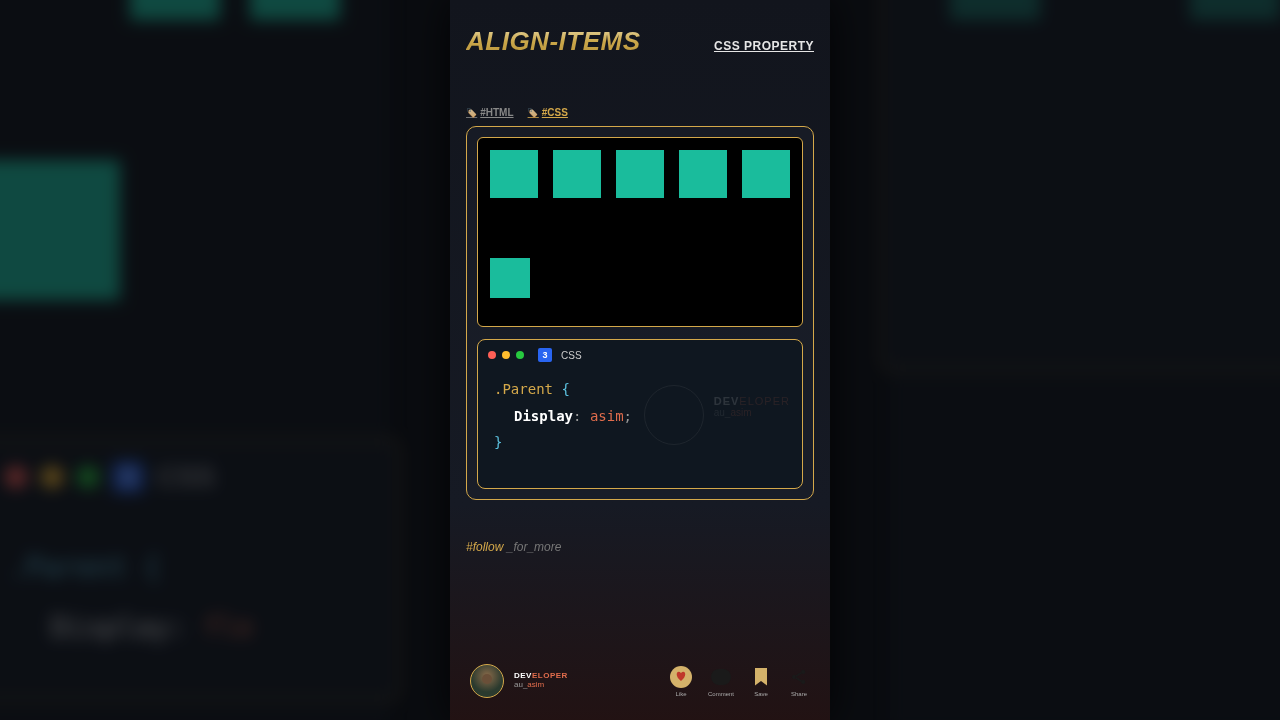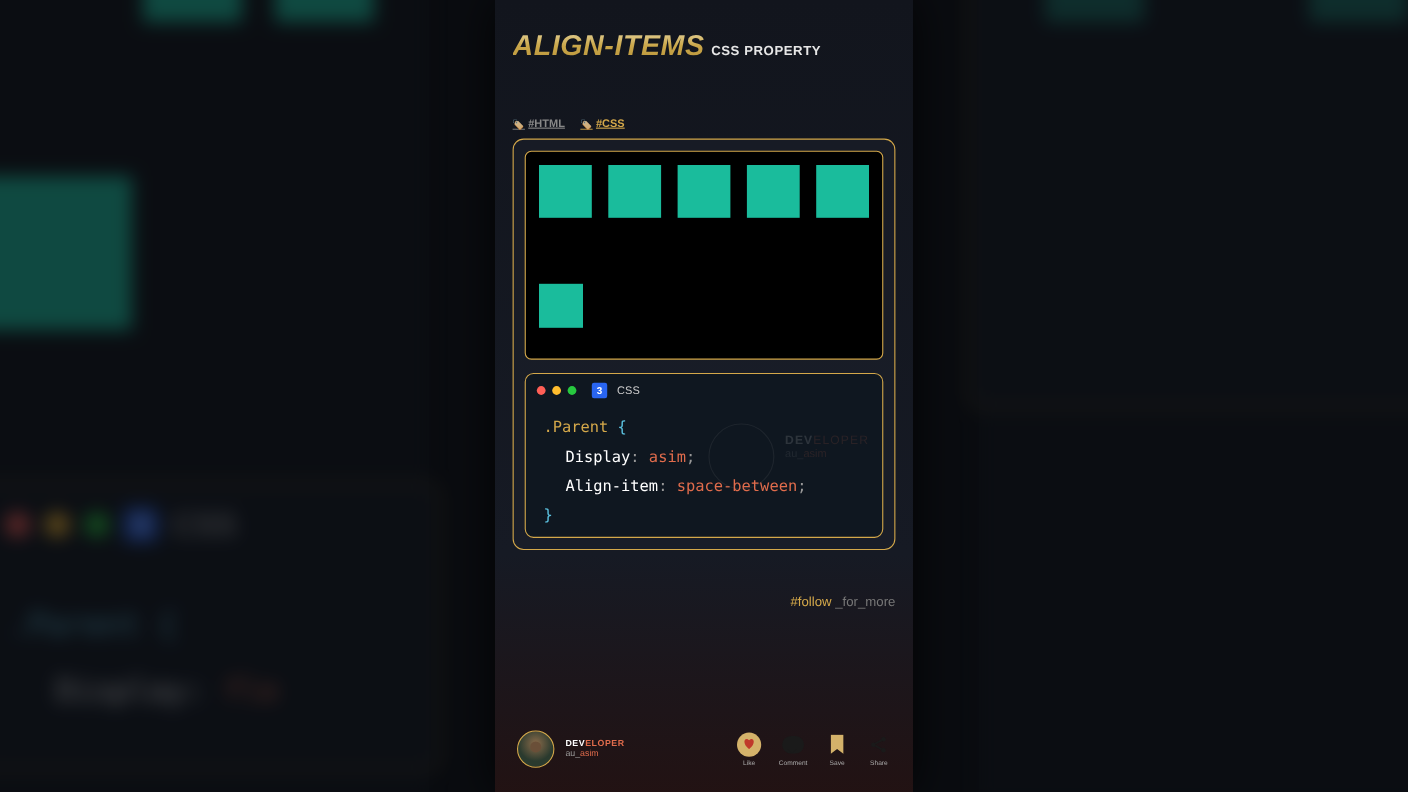--- a/index.html
+++ b/index.html
@@ -70,35 +70,37 @@
   display: flex;
   flex-direction: column;
   box-shadow: 0 0 40px rgba(0,0,0,.8);
 }
 
 .title-row {
   display: flex;
   align-items: baseline;
   gap: 6px;
   margin-top: 6px;
+  justify-content: space-between;
 }
 .title-main {
   font-weight: 900;
   font-size: 26px;
   letter-spacing: 0.5px;
   background: linear-gradient(180deg, #e8d9a8 0%, #caa74a 50%, #b8933a 100%);
   -webkit-background-clip: text;
   -webkit-text-fill-color: transparent;
   background-clip: text;
   font-style: italic;
 }
 .title-sub {
   font-size: 12px;
   font-weight: 700;
   color: #e6e6e6;
+  text-decoration: underline;
   letter-spacing: 0.5px;
 }
 
 .tabs {
   display: flex;
   gap: 14px;
   margin-top: 50px;
   font-size: 10px;
   font-weight: 700;
 }
@@ -174,21 +176,21 @@
 .code-lang { color: #ccc; font-size: 10px; margin-left: 3px; }
 
 .code-body {
   padding: 6px 16px;
   font-family: 'Menlo', monospace;
   font-size: 14px;
   line-height: 1.9;
 }
 .tok-sel { color: #d4a84a; }
 .tok-brace { color: #5bc0de; }
-.tok-prop { color: #fff; font-weight: 400; }
+.tok-prop { color: #fff; font-weight: 700; }
 .tok-val { color: #e06c4c; }
 .tok-punct { color: #999; }
 .code-line.indent { padding-left: 20px; }
 
 .watermark {
   position: absolute;
   right: 12px;
   top: 55px;
   text-align: left;
   opacity: .12;
@@ -202,23 +204,24 @@
   left: -70px;
   top: -10px;
 }
 .wm-dev { font-size: 11px; letter-spacing: 1px; }
 .wm-dev .w1 { color: #fff; font-weight: 700; }
 .wm-dev .w2 { color: #e06c4c; }
 .wm-handle { font-size: 10px; color: #e06c4c; }
 .wm-handle .p { color: #999; }
 
 .hashtag {
-  text-align: right;
+  text-align: left;
   margin-top: 40px;
   font-size: 12px;
+  font-style: italic;
 }
 .hashtag .h1 { color: #d4a84a; }
 .hashtag .h2 { color: #777; }
 
 .footer {
   margin-top: auto;
   display: flex;
   align-items: center;
   gap: 10px;
   padding: 8px 4px 12px;
@@ -364,23 +367,20 @@
         <span class="code-lang">CSS</span>
       </div>
       <div class="code-body">
         <div class="code-line">
           <span class="tok-sel">.Parent</span>
           <span class="tok-brace"> </span><span class="tok-brace">{</span>
         </div>
         <div class="code-line indent">
           <span class="tok-prop">Display</span><span class="tok-punct">: </span><span class="tok-val">asim</span><span class="tok-punct">;</span>
         </div>
-        <div class="code-line indent">
-          <span class="tok-prop">Align-item</span><span class="tok-punct">: </span><span class="tok-val">space-between</span><span class="tok-punct">;</span>
-        </div>
         <div class="code-line">
           <span class="tok-brace">}</span>
         </div>
       </div>
       <div class="watermark">
         <div class="watermark-circle"></div>
         <div class="wm-dev"><span class="w1">DEV</span><span class="w2">ELOPER</span></div>
         <div class="wm-handle"><span class="p">au_</span><span>asim</span></div>
       </div>
     </div>

